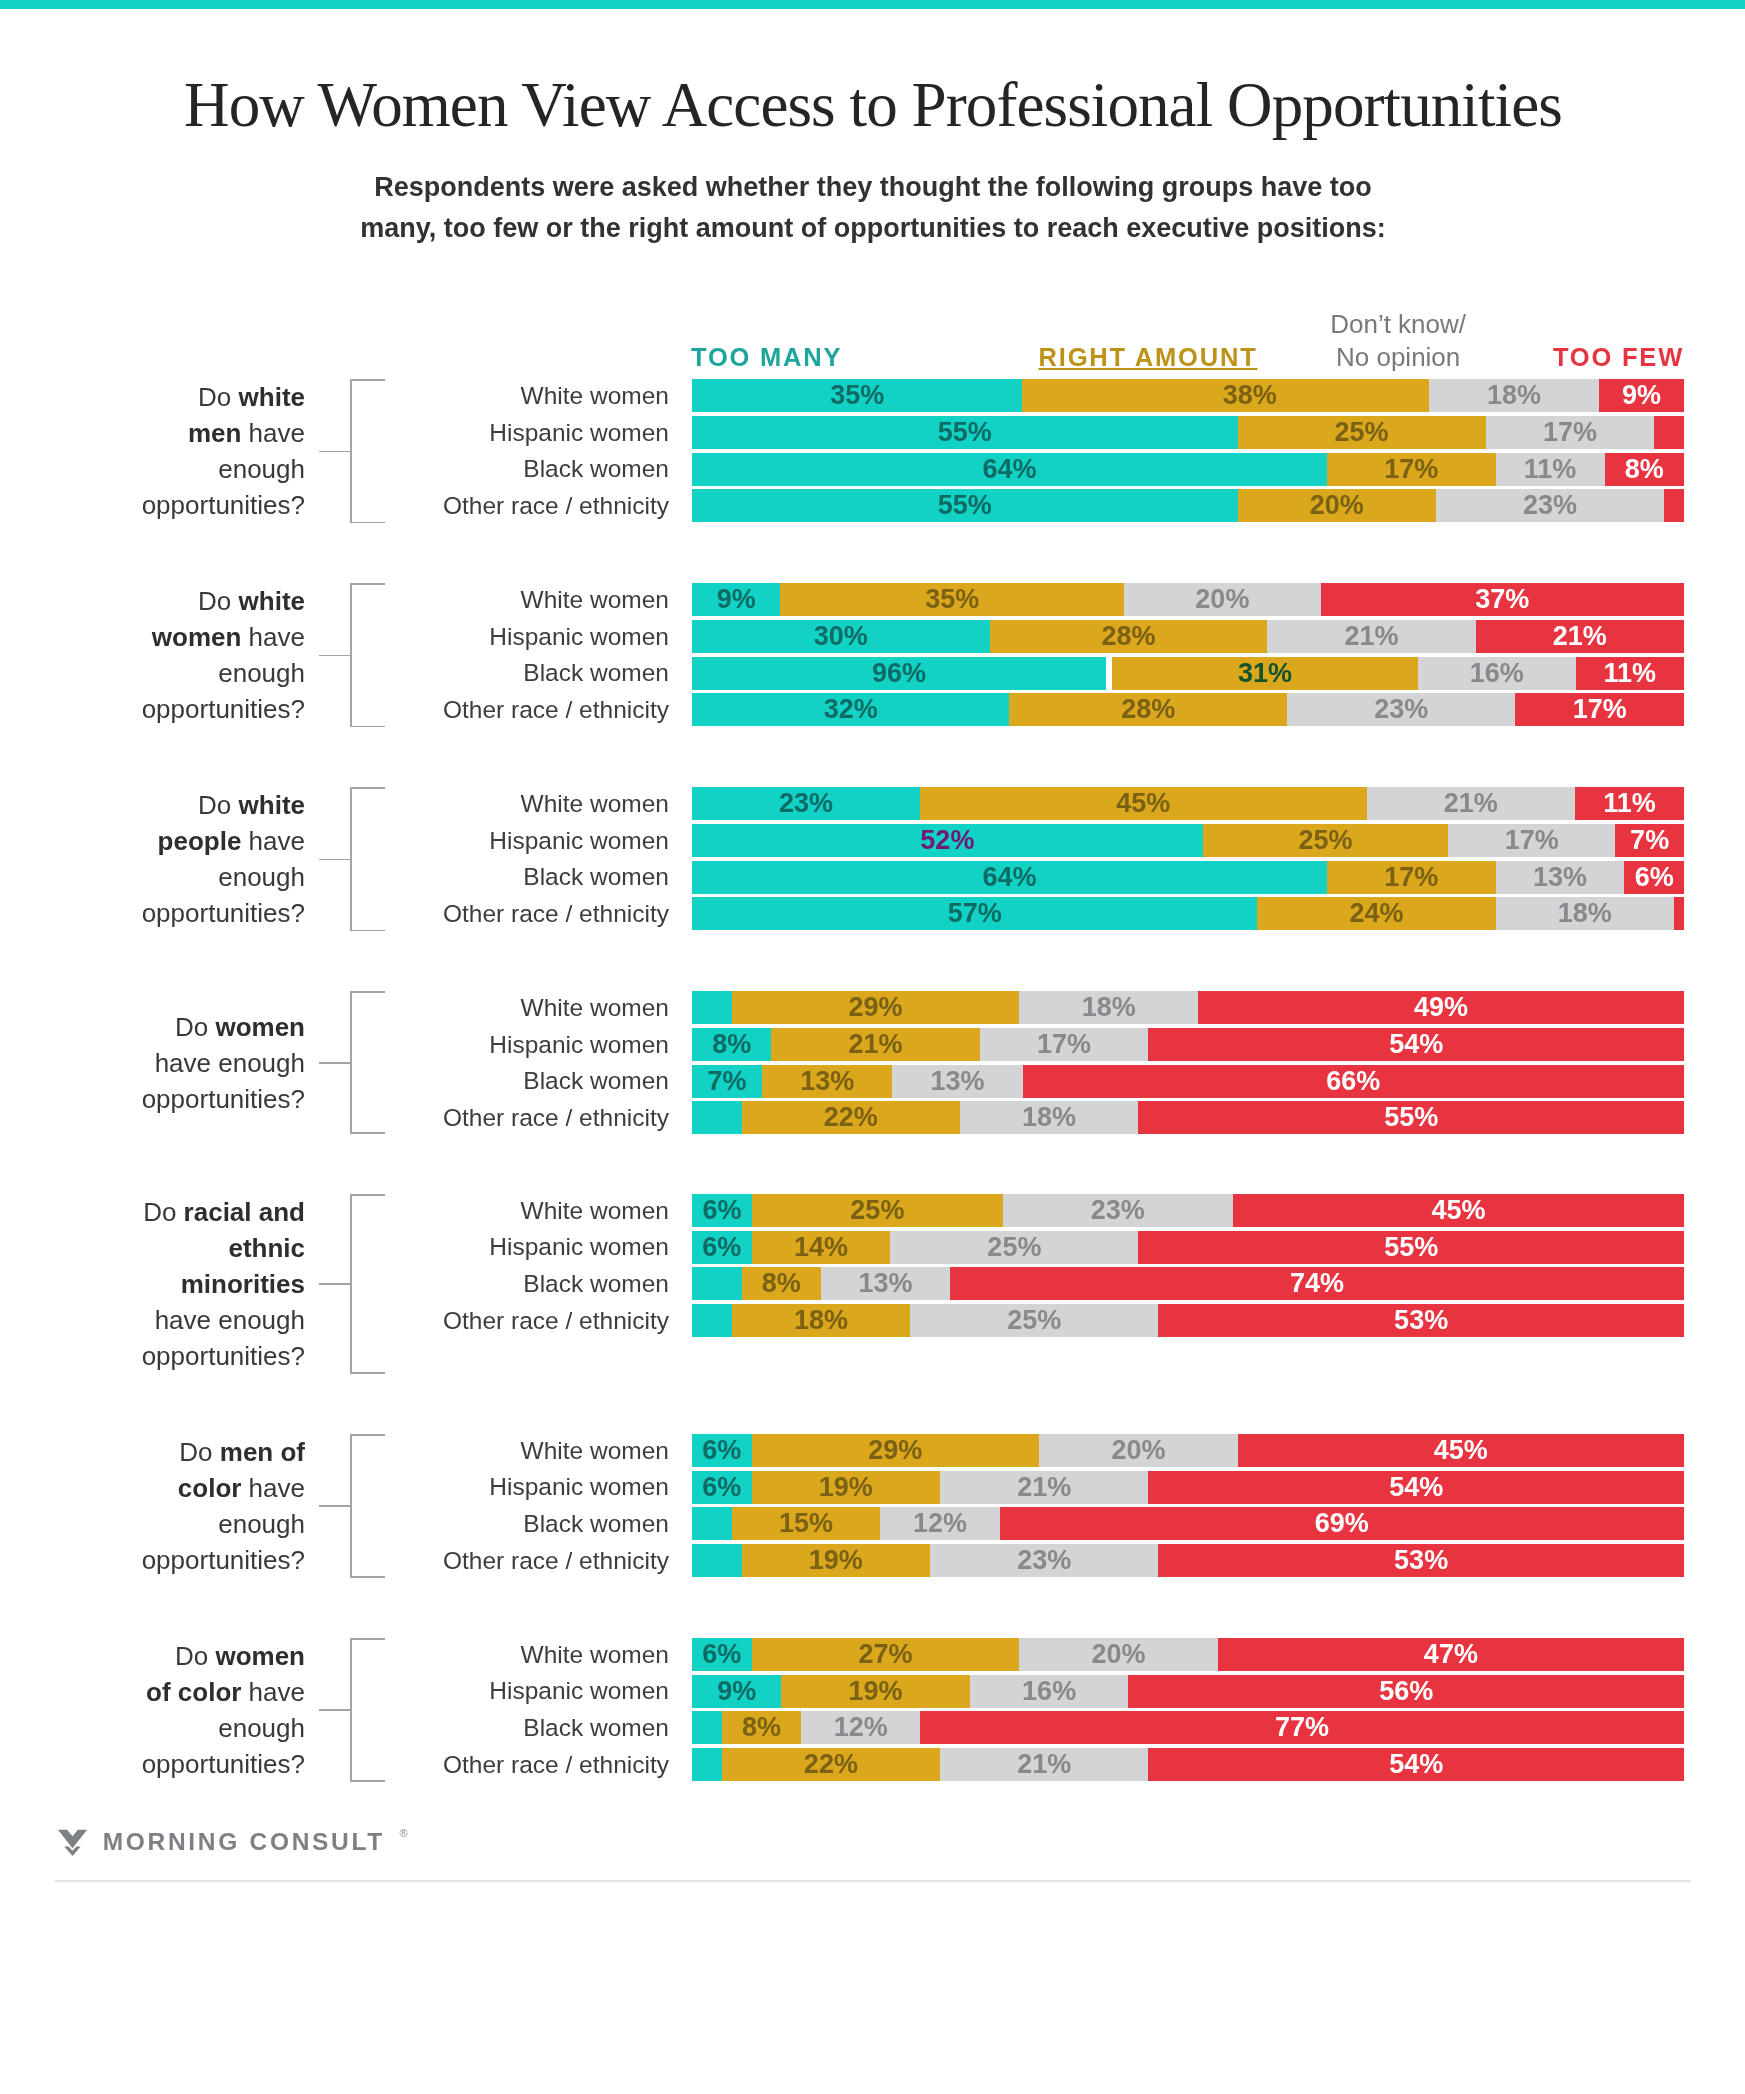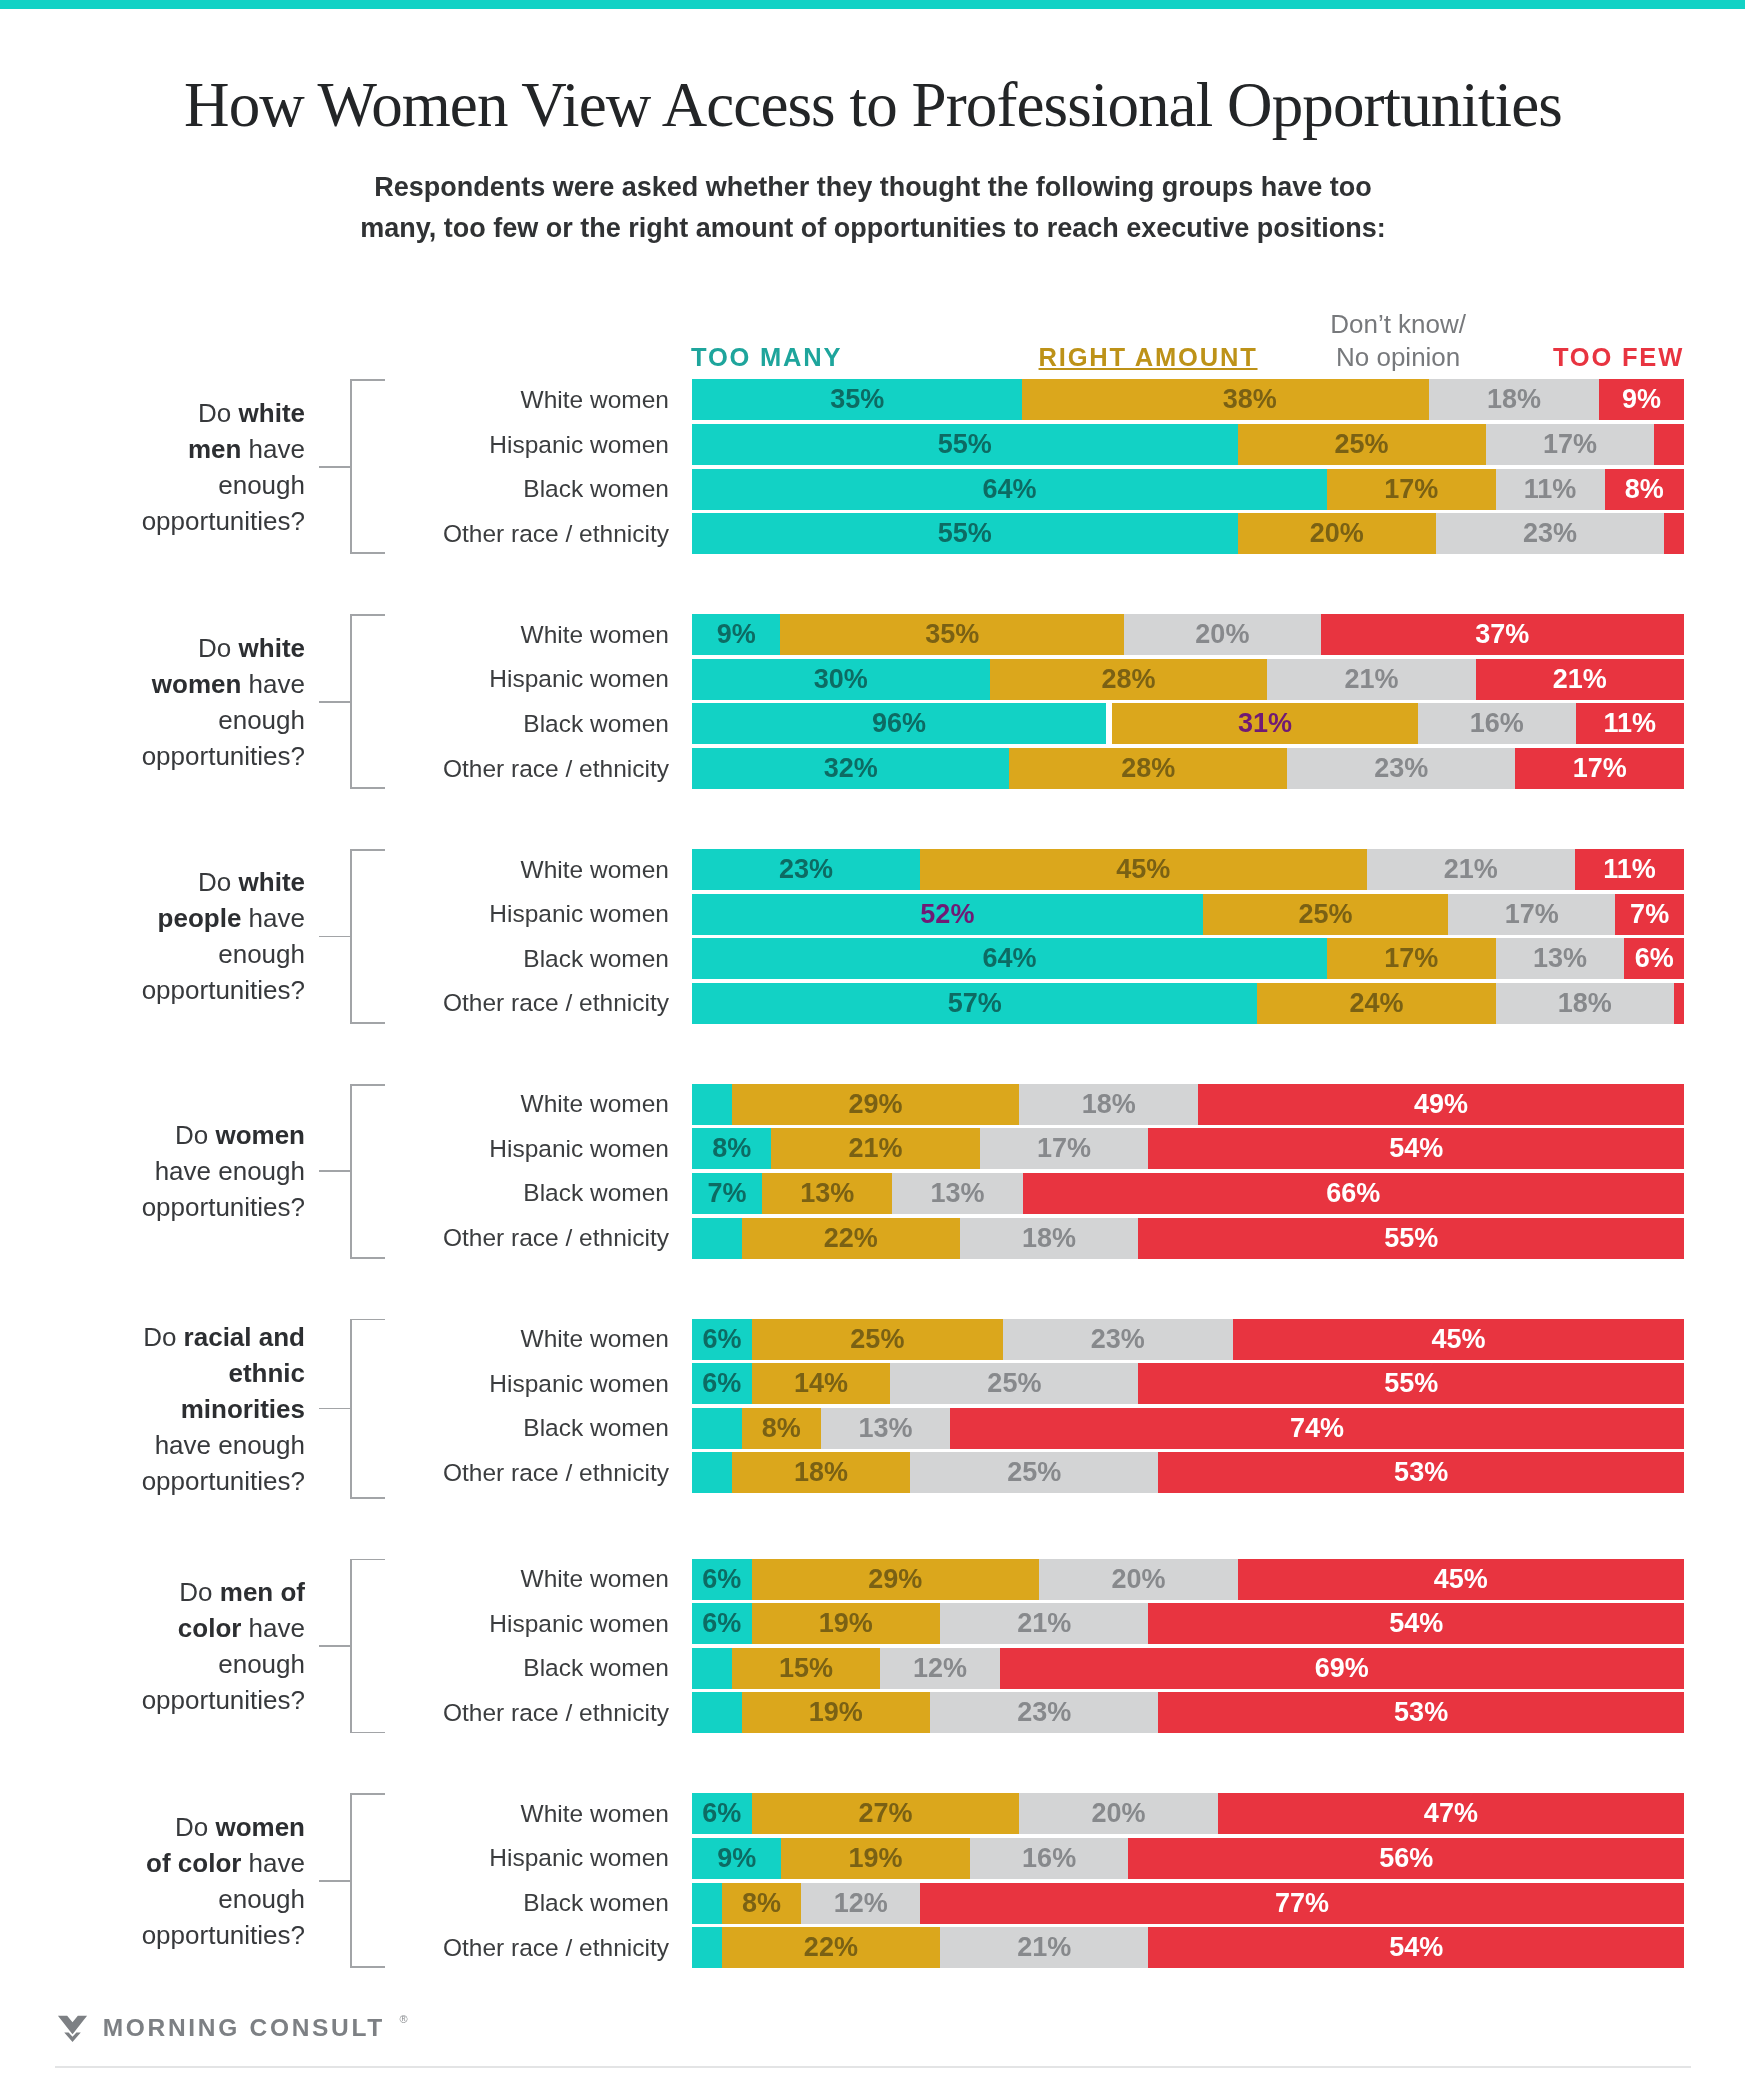--- a/index.html
+++ b/index.html
@@ -31,21 +31,21 @@
   .group:last-child{margin-bottom:0;}
   .question{grid-column:1;align-self:center;text-align:right;
     font-size:26px;line-height:36px;color:#37393c;}
   .question .q-b{font-weight:700;color:#2c2e31;}
   .bracket{grid-column:2;position:relative;}
   .br-v{position:absolute;left:45px;top:0;bottom:0;width:1.8px;background:#a2a4a7;}
   .br-v::before{content:"";position:absolute;top:0;left:1.8px;width:33px;height:1.8px;background:#a2a4a7;}
   .br-v::after{content:"";position:absolute;bottom:0;left:1.8px;width:33px;height:1.8px;background:#a2a4a7;}
   .br-mid{position:absolute;left:13.6px;top:50%;margin-top:-0.9px;width:32px;height:1.8px;background:#a2a4a7;}
   .rows{grid-column:3 / 5;}
-  .row{display:flex;height:41px;margin-bottom:3.6px;}
+  .row{display:flex;height:33px;margin-bottom:3.6px;}
   .row:last-child{margin-bottom:0;}
   .row-label{width:282px;flex:0 0 282px;padding-right:23px;display:flex;align-items:center;
     justify-content:flex-end;font-size:24.5px;color:#3b3d3f;white-space:nowrap;}
   .bar{flex:1 1 auto;display:flex;}
   .seg{display:flex;align-items:center;justify-content:center;overflow:hidden;
     font-weight:700;font-size:27px;white-space:nowrap;}
   
   .footer{margin:42px 55px 0 55px;}
   .logo-row{display:flex;align-items:center;gap:12.7px;height:36px;}
   .logo-text{font-weight:700;font-size:24.5px;letter-spacing:2.7px;color:#7d8084;white-space:nowrap;}
@@ -153,21 +153,21 @@
             <div class="seg" style="flex-grow: 30; flex-basis: 0px; background: rgb(18, 210, 197); color: rgb(13, 107, 99);">30%</div>
             <div class="seg" style="flex-grow: 28; flex-basis: 0px; background: rgb(219, 167, 28); color: rgb(122, 97, 20);">28%</div>
             <div class="seg" style="flex-grow: 21; flex-basis: 0px; background: rgb(211, 212, 213); color: rgb(135, 137, 140);">21%</div>
             <div class="seg" style="flex-grow: 21; flex-basis: 0px; background: rgb(232, 52, 64); color: rgb(255, 255, 255);">21%</div>
           </div>
         </div>
         <div class="row">
           <div class="row-label">Black women</div>
           <div class="bar">
             <div class="seg" style="flex-grow: 42; flex-basis: 0px; background: rgb(18, 210, 197); color: rgb(13, 107, 99);">96%</div>
-            <div class="seg" style="flex-grow: 31; flex-basis: 0px; background: rgb(219, 167, 28); color: #701a75; margin-left: 6px;">31%</div>
+            <div class="seg" style="flex-grow: 31; flex-basis: 0px; background: rgb(219, 167, 28); color: #14532d; margin-left: 6px;">31%</div>
             <div class="seg" style="flex-grow: 16; flex-basis: 0px; background: rgb(211, 212, 213); color: rgb(135, 137, 140);">16%</div>
             <div class="seg" style="flex-grow: 11; flex-basis: 0px; background: rgb(232, 52, 64); color: rgb(255, 255, 255);">11%</div>
           </div>
         </div>
         <div class="row">
           <div class="row-label">Other race / ethnicity</div>
           <div class="bar">
             <div class="seg" style="flex-grow: 32; flex-basis: 0px; background: rgb(18, 210, 197); color: rgb(13, 107, 99);">32%</div>
             <div class="seg" style="flex-grow: 28; flex-basis: 0px; background: rgb(219, 167, 28); color: rgb(122, 97, 20);">28%</div>
             <div class="seg" style="flex-grow: 23; flex-basis: 0px; background: rgb(211, 212, 213); color: rgb(135, 137, 140);">23%</div>

